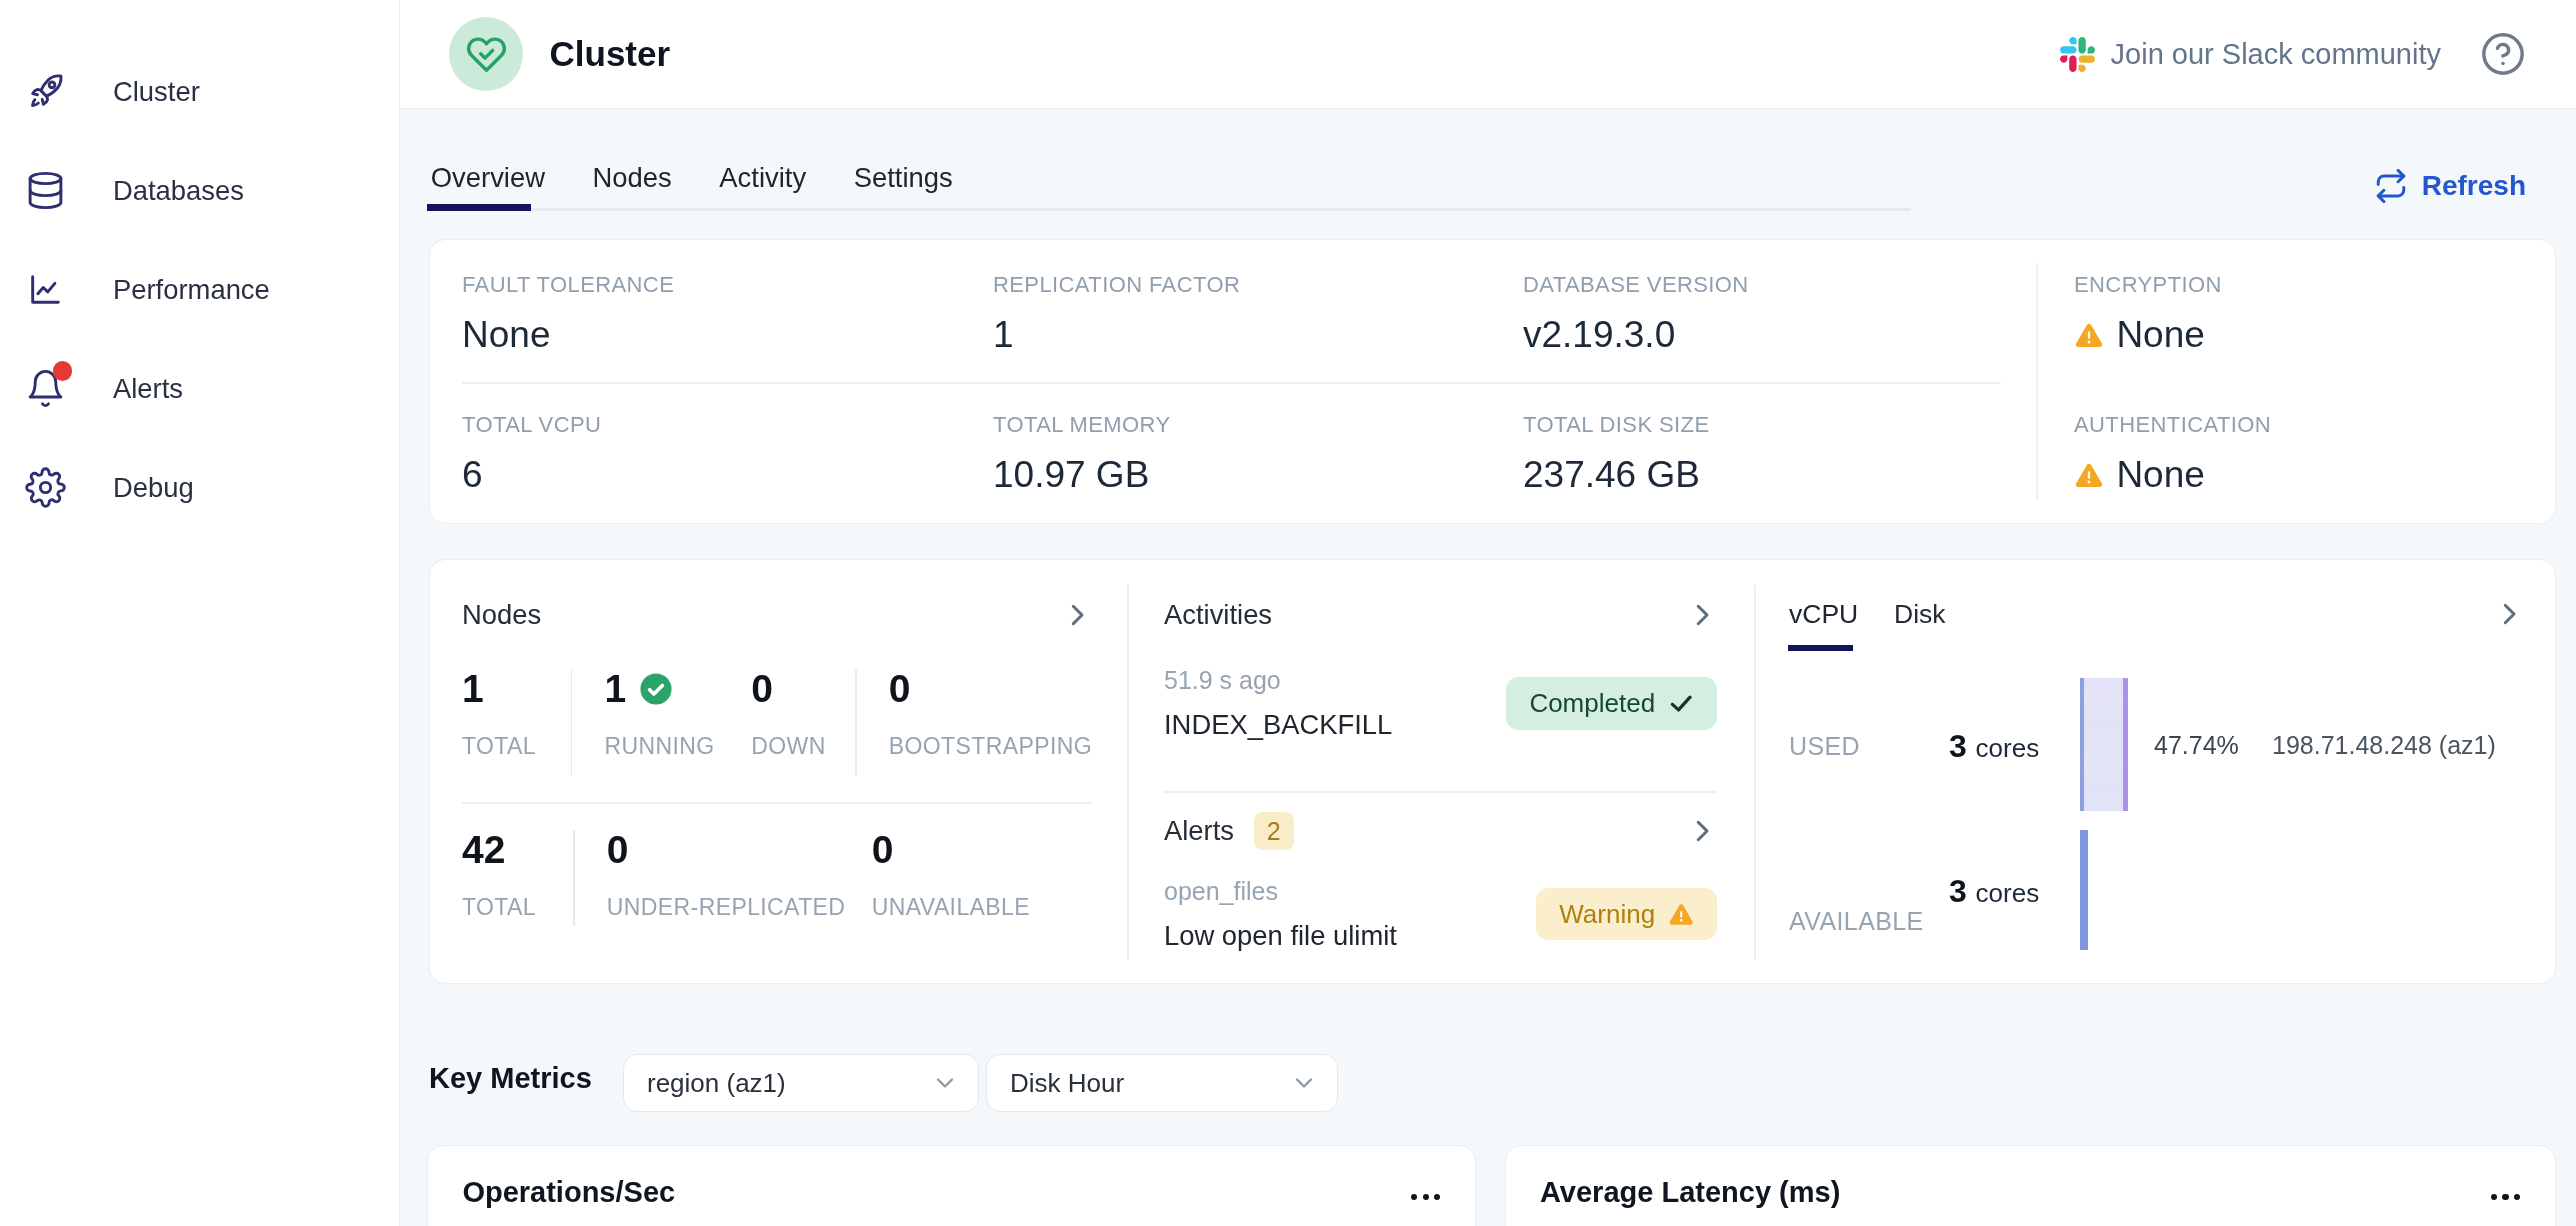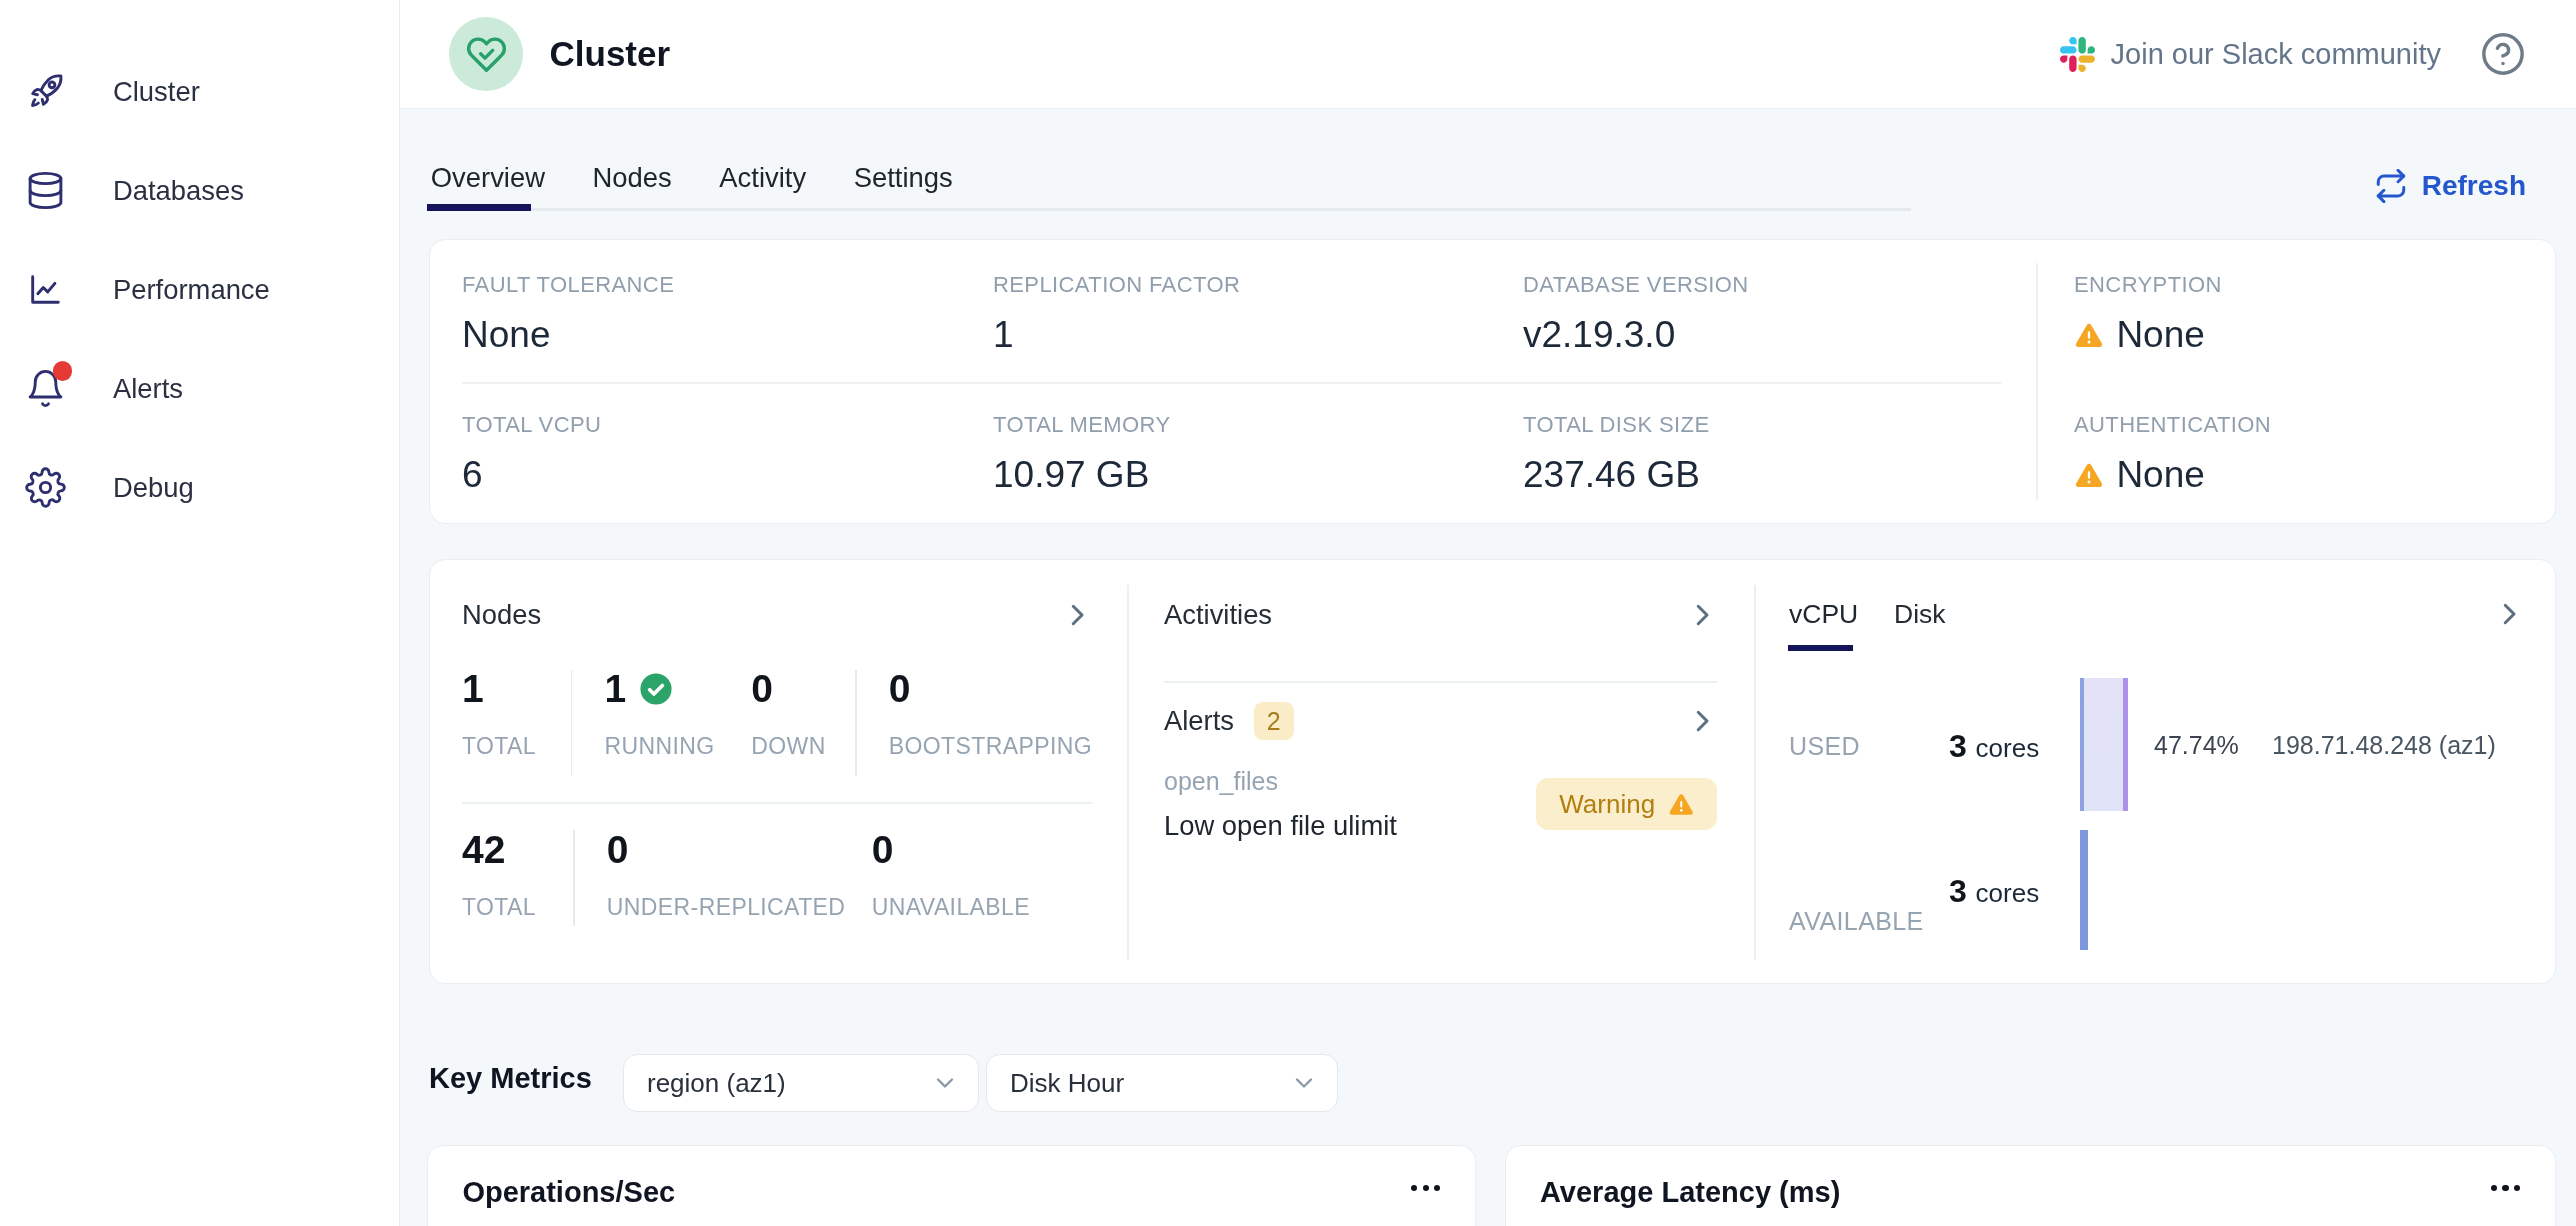--- a/index.html
+++ b/index.html
@@ -101,21 +101,21 @@
   .km-select{position:absolute;top:1054px;height:58px;background:#fff;border:1.8px solid #E2E8ED;border-radius:14px;display:flex;align-items:center;justify-content:space-between;padding:0 19.5px 0 23px;cursor:pointer;}
   .km-select span{font-size:26px;color:#28303B;}
   .km-select svg{width:28px;height:28px;stroke:#8C98A5;fill:none;stroke-width:2;stroke-linecap:round;stroke-linejoin:round;}
   .km-region{left:211px;width:356px;margin-left:12px;}
   .km-range{left:586px;width:352px;}
 
   
   .chart-card{top:1145px;height:150px;}
   .cc1{left:27.4px;width:1049px;}
   .cc2{left:1105px;width:1051px;}
-  .chart-head{display:flex;align-items:flex-start;justify-content:space-between;padding:30px 35px 0 34px;gap:36px;}
+  .chart-head{display:flex;align-items:flex-end;justify-content:space-between;padding:30px 35px 0 34px;gap:36px;}
   .chart-title{font-size:29px;font-weight:bold;color:#0F1521;}
   .more-dots{display:flex;gap:5.3px;cursor:pointer;padding:8.8px 0;}
   .more-dots i{width:6.2px;height:6.2px;border-radius:50%;background:#10151C;}
 </style>
 </head>
 <body>
 
 <div class="sidebar">
   <nav class="nav">
     <div class="nav-item">
@@ -335,20 +335,32 @@
 
     <div class="section s2">
       <div class="panel-head">
         <span class="panel-title">Activities</span>
         <span class="chev">
           <svg viewBox="0 0 24 24">
               <polyline points="9 5 16 12 9 19"></polyline>
             </svg>
         </span>
       </div>
+      <div class="entry">
+        <div>
+          <div class="time-text">51.9 s ago</div>
+          <div class="entry-name">INDEX_BACKFILL</div>
+        </div>
+        <div class="badge badge-green">
+          <span>Completed</span>
+          <svg viewBox="0 0 24 24">
+            <polyline points="4 13 9.5 18 20 6.5" fill="none" stroke="#15372B" stroke-width="3" stroke-linecap="round" stroke-linejoin="round"></polyline>
+          </svg>
+        </div>
+      </div>
       <div class="hsep" style="margin-top:50px;"></div>
       <div class="panel-head" style="margin-top:19.5px;">
         <span class="head-left">
           <span class="panel-title">Alerts</span>
           <span class="count-badge">2</span>
         </span>
         <span class="chev">
           <svg viewBox="0 0 24 24">
               <polyline points="9 5 16 12 9 19"></polyline>
             </svg>

